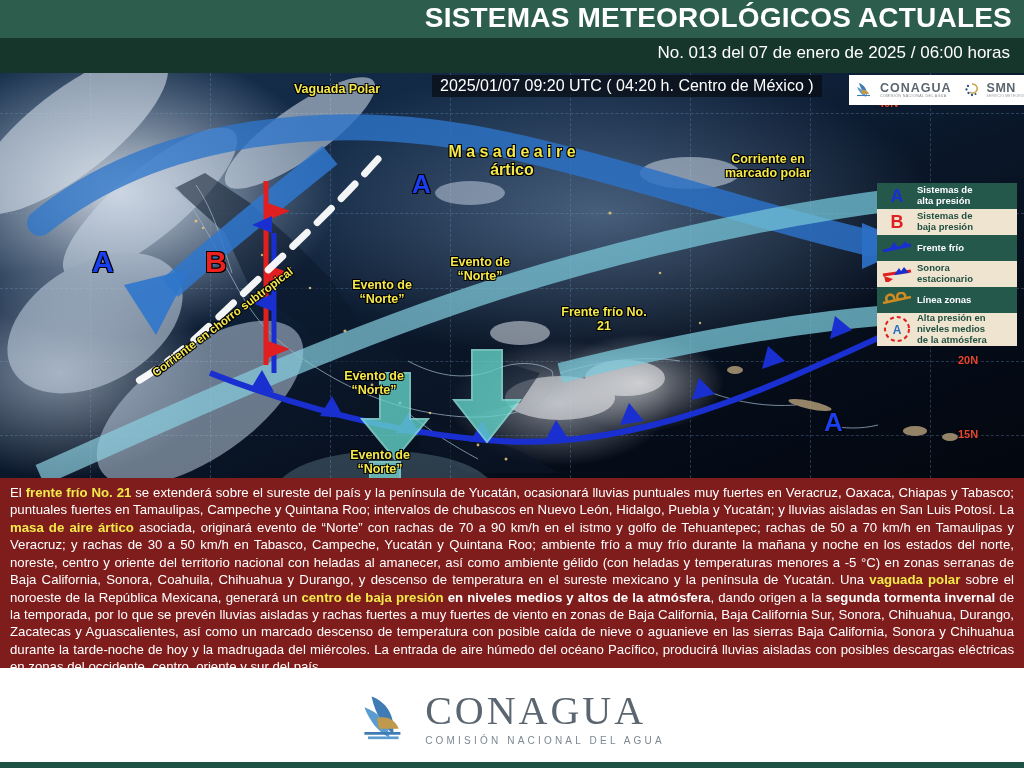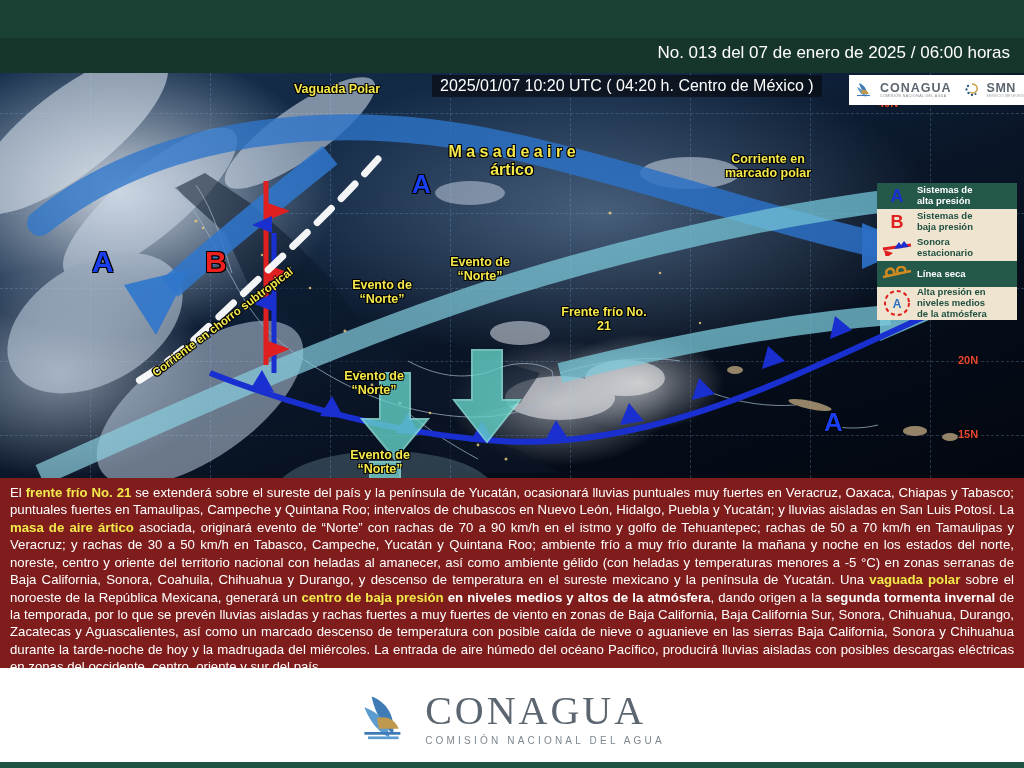--- a/index.html
+++ b/index.html
@@ -111,20 +111,23 @@
   .f-name{font-family:"Liberation Serif", serif;font-size:40px;letter-spacing:3px;
           color:#5b6670;line-height:1;}
   .f-sub{font-size:10px;letter-spacing:3.2px;color:#7d8891;margin-top:4px;}
   .footer-bottombar{position:absolute;left:0;top:762px;width:1024px;height:6px;background:#1d5245;}
 </style>
 </head>
 <body>
 
 <div class="page">
 
+  <div class="hdr-top">
+    <div class="hdr-title">SISTEMAS METEOROLÓGICOS ACTUALES</div>
+  </div>
   <div class="hdr-sub">
     <div class="hdr-subtext">No. 013 del 07 de enero de 2025 / 06:00 horas</div>
   </div>
 
   <div class="map">
 
     <div class="grid-line grid-h" style="top:40px;"></div>
     <div class="grid-line grid-h" style="top:140px;"></div>
     <div class="grid-line grid-h" style="top:215px;"></div>
     <div class="grid-line grid-h" style="top:288px;"></div>
@@ -276,21 +279,21 @@
 “Norte”</div>
     <div class="ann" style="left:332px;top:296px;width:84px;">Evento de
 “Norte”</div>
     <div class="ann" style="left:338px;top:375px;width:84px;">Evento de
 “Norte”</div>
     <div class="ann" style="left:556px;top:232px;width:96px;">Frente frío
 No. 21</div>
     <div class="ann rot-sub" style="left:150px;top:296px;width:150px;font-size:11.5px;">Corriente en
 chorro subtropical</div>
 
-    <div class="timestamp">2025/01/07 10:20 UTC ( 04:20 h. Centro de México )</div>
+    <div class="timestamp">2025/01/07 09:20 UTC ( 04:20 h. Centro de México )</div>
 
     <div class="toplogos">
       <svg class="mini-wave" viewBox="0 0 40 40">
         <path d="M8 6 C18 10, 24 18, 24 30 C18 26, 12 20, 8 6 Z" fill="#3f7bb5"></path>
         <path d="M4 14 C14 18, 20 24, 22 34 C14 30, 8 24, 4 14 Z" fill="#5a9bd0"></path>
         <path d="M12 20 C20 18, 26 22, 28 28 L14 28 Z" fill="#bf9a4e"></path>
         <path d="M4 31 h26" stroke="#3f7bb5" stroke-width="2.2" fill="none"></path>
       </svg>
       <div>
         <div class="mini-name">CONAGUA</div>
@@ -319,41 +322,51 @@
         <div class="leg-txt" style="white-space:pre-line;">Sistemas de
 alta presión</div>
       </div>
       <div class="leg-row light">
         <div class="leg-ico">
           <span class="leg-B">B</span>
         </div>
         <div class="leg-txt" style="white-space:pre-line;">Sistemas de
 baja presión</div>
       </div>
+      <div class="leg-row dark">
+        <div class="leg-ico">
+          <svg width="32" height="16" viewBox="0 0 32 16">
+            <path d="M2 11 L30 5" stroke="#1a2fd0" stroke-width="3" fill="none"></path>
+            <path d="M8 10 l5 -8 l5 7 z" fill="#1a2fd0"></path>
+            <path d="M19 8 l5 -7 l5 6 z" fill="#1a2fd0"></path>
+          </svg>
+        </div>
+        <div class="leg-txt" style="white-space:pre-line;">Frente frío</div>
+      </div>
       <div class="leg-row light">
         <div class="leg-ico">
           <svg width="32" height="16" viewBox="0 0 32 16">
             <path d="M2 9 L30 5" stroke="#e02020" stroke-width="3" fill="none"></path>
             <path d="M3 10 l2 8 l7 -5 z" fill="#e02020"></path>
             <path d="M18 8 l5 -7 l5 6 z" fill="#1a2fd0"></path>
             <path d="M13 9 l5 -7 l4 6 z" fill="#1a2fd0"></path>
           </svg>
         </div>
         <div class="leg-txt" style="white-space:pre-line;">Sonora
 estacionario</div>
       </div>
       <div class="leg-row dark">
         <div class="leg-ico">
           <svg width="32" height="16" viewBox="0 0 32 16">
             <path d="M2 11 L30 5" stroke="#d08a22" stroke-width="2.6" fill="none"></path>
             <path d="M7 10 a4 4 0 1 1 6 -2" stroke="#d08a22" stroke-width="2.6" fill="none"></path>
             <path d="M18 8 a4 4 0 1 1 6 -2" stroke="#d08a22" stroke-width="2.6" fill="none"></path>
           </svg>
         </div>
-        <div class="leg-txt" style="white-space:pre-line;">Línea seca</div>
+        <div class="leg-txt" style="white-space:pre-line;">Línea zonas</div>
       </div>
       <div class="leg-row light">
         <div class="leg-ico">
           <svg width="32" height="30" viewBox="0 0 32 30">
             <circle cx="16" cy="15" r="12" stroke="#e02020" stroke-width="2" stroke-dasharray="4 3" fill="none"></circle>
             <text x="16" y="20" font-size="12" font-weight="bold" fill="#2b6fc4" text-anchor="middle" font-family="Liberation Sans, sans-serif">A</text>
           </svg>
         </div>
         <div class="leg-txt" style="white-space:pre-line;">Alta presión en
 niveles medios

